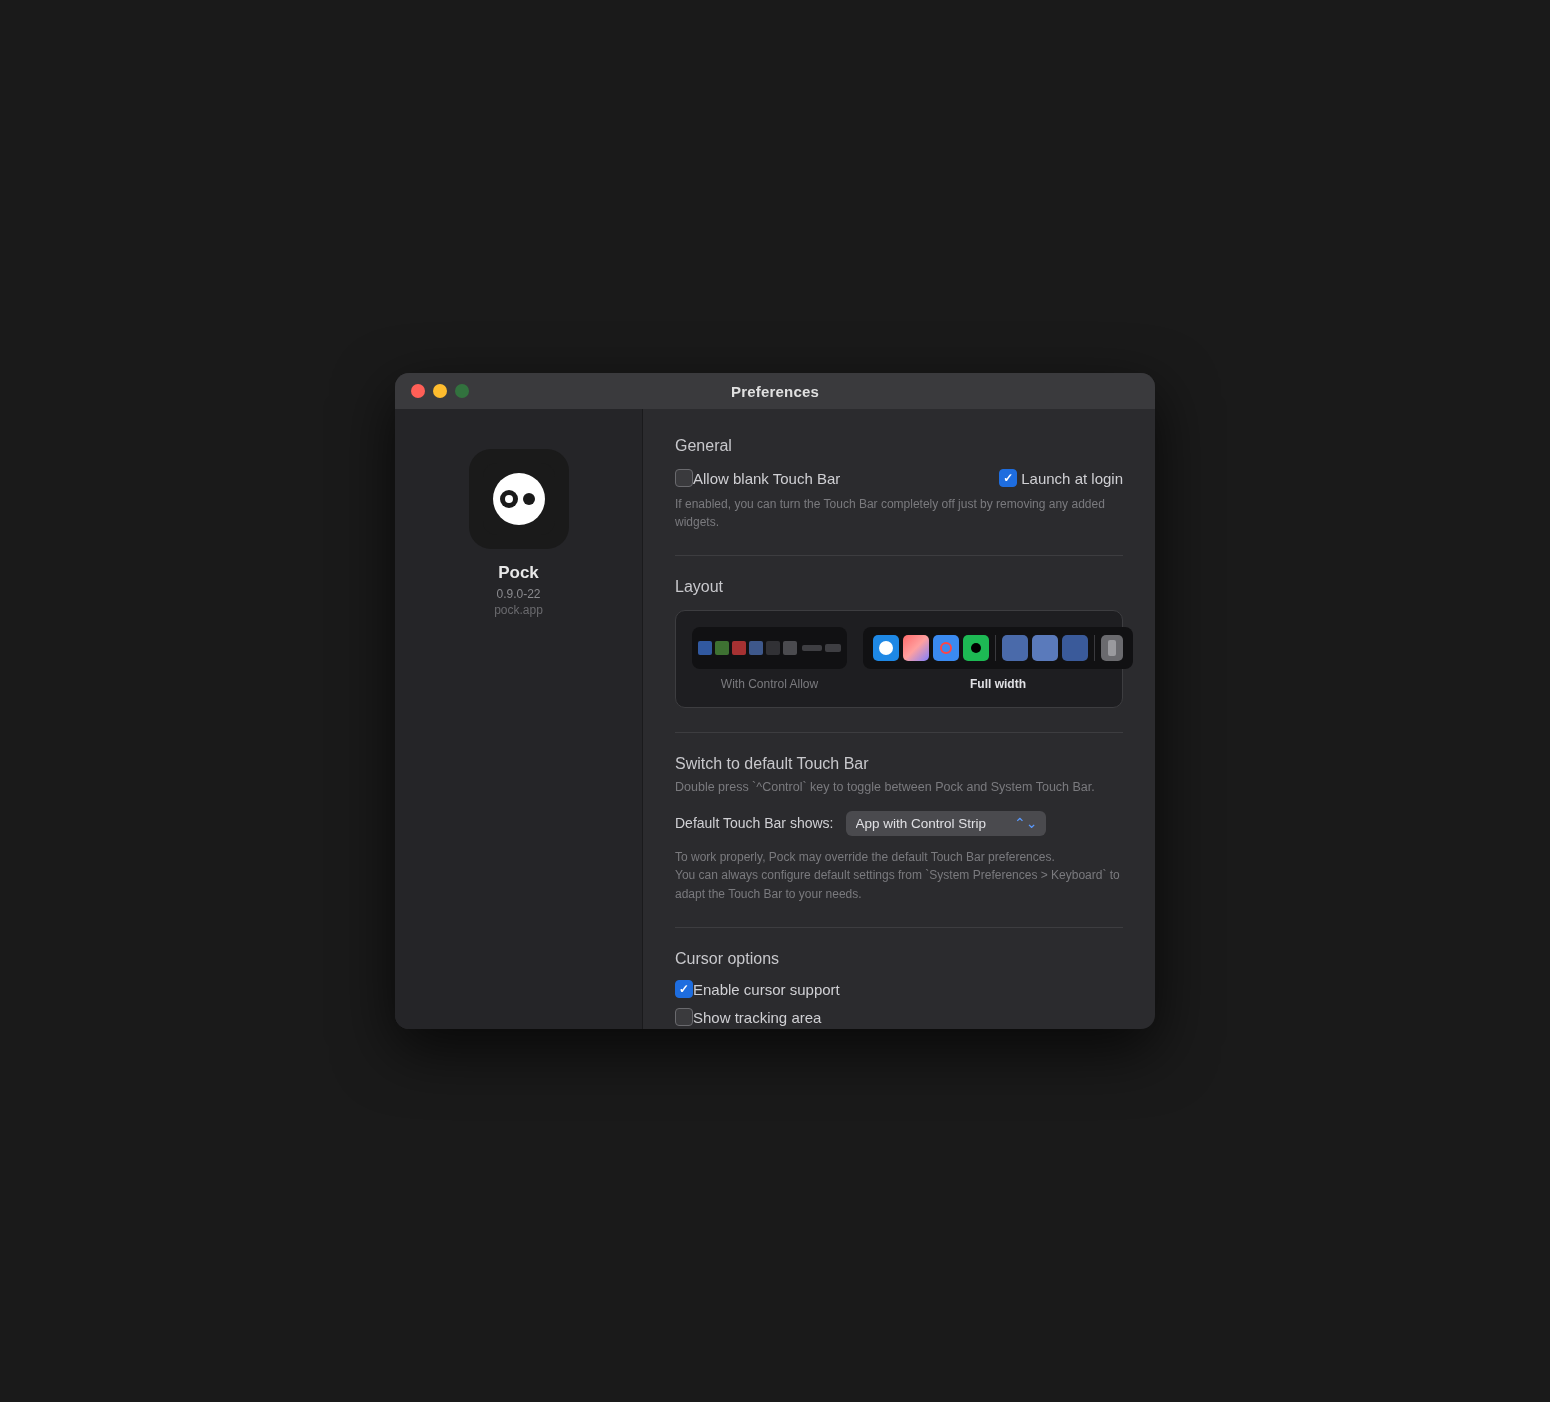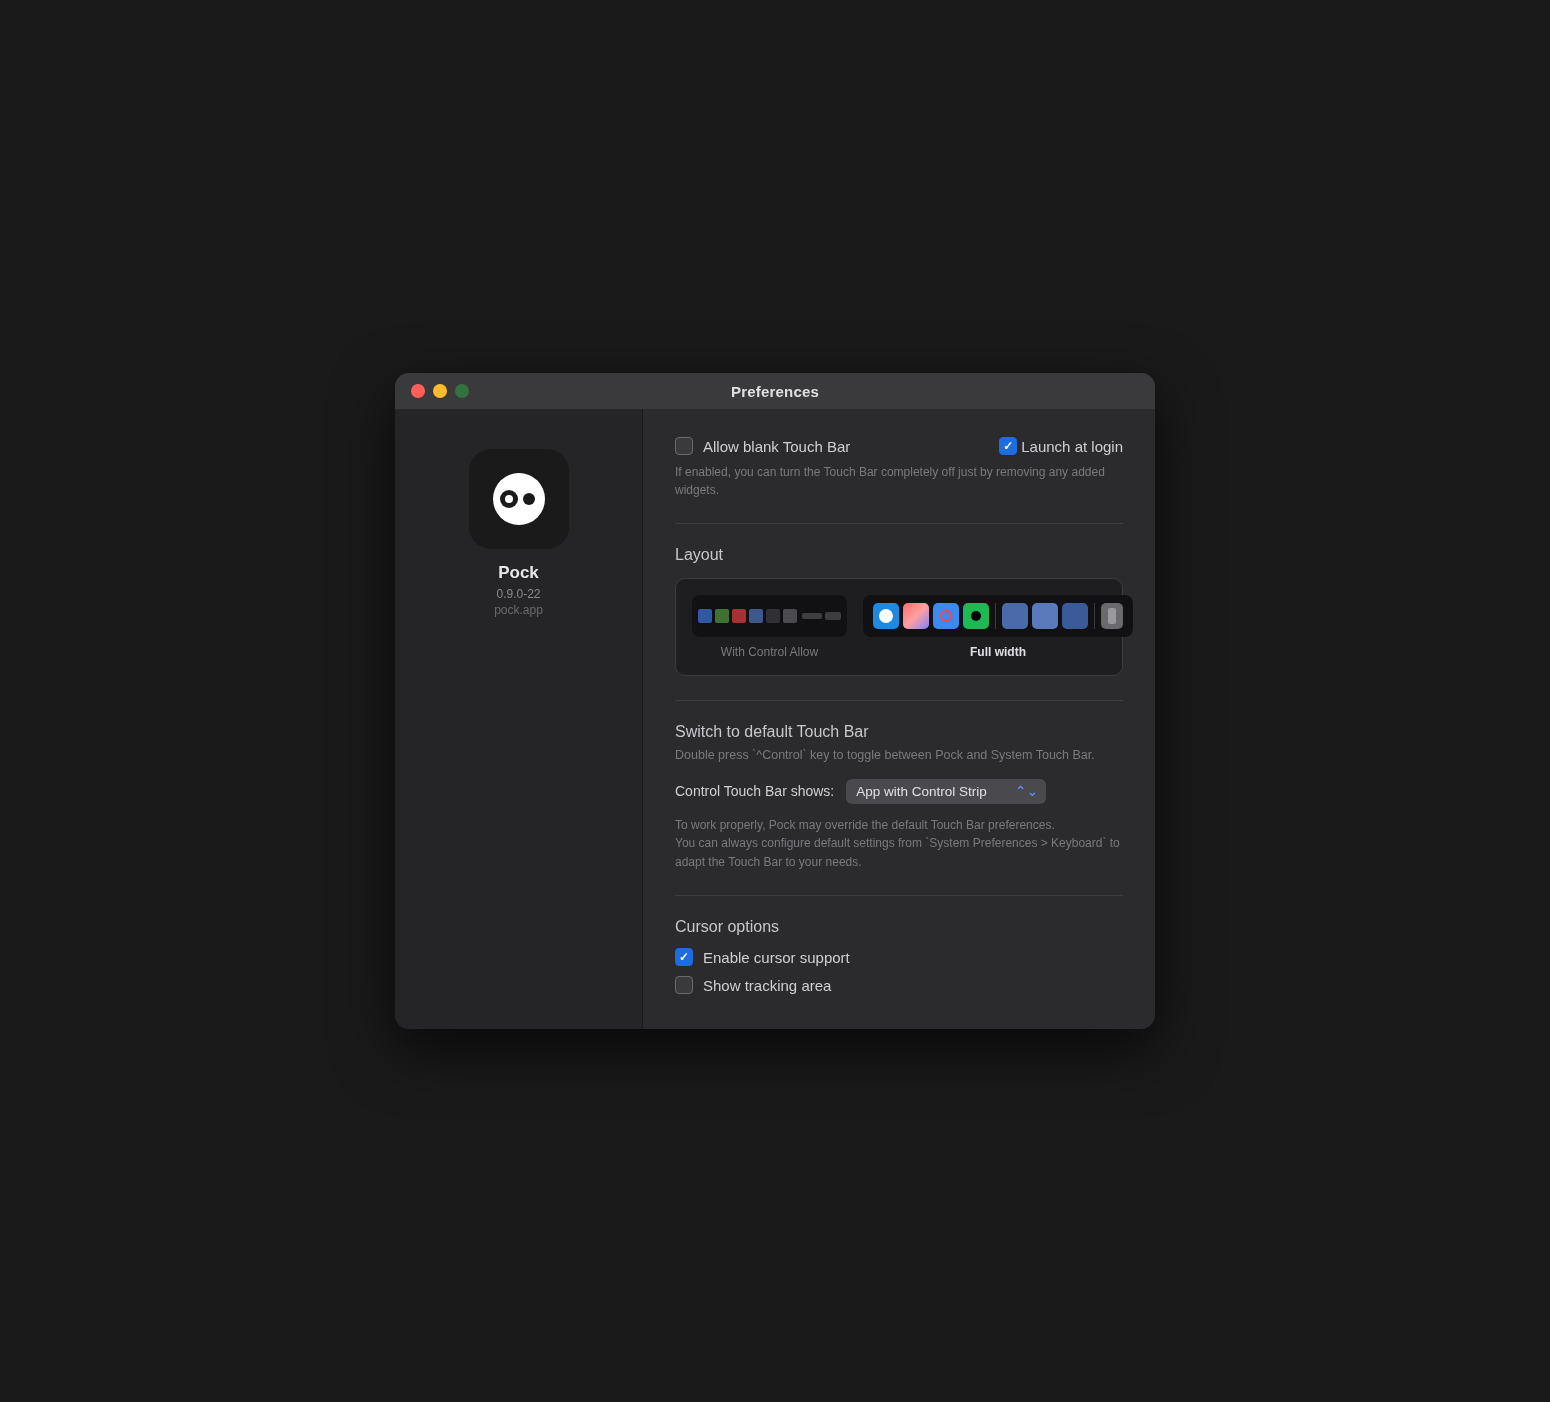--- a/index.html
+++ b/index.html
@@ -131,21 +131,20 @@
     .row {
       display: flex;
       align-items: center;
       justify-content: space-between;
       margin-bottom: 8px;
     }
 
     .checkbox-row {
       display: flex;
       align-items: center;
-      gap: 10px;
     }
 
     .checkbox {
       width: 18px;
       height: 18px;
       border-radius: 4px;
       border: 1.5px solid #6a6a6e;
       background: #3a3a3d;
       display: flex;
       align-items: center;
@@ -344,20 +343,21 @@
         </svg>
       </div>
       <span class="app-name">Pock</span>
       <span class="app-version">0.9.0-22</span>
       <span class="app-domain">pock.app</span>
     </div>
 
     <div class="content">
 
       <div class="section">
+        <div class="section-title">General</div>
 
         <div class="row">
           <div class="checkbox-row">
             <div class="checkbox"></div>
             <span class="checkbox-label">Allow blank Touch Bar</span>
           </div>
           <div class="launch-login-row">
             <div class="checkbox checked"></div>
             <span class="launch-login-label">Launch at login</span>
           </div>
@@ -417,21 +417,21 @@
         </div>
       </div>
 
       <div class="divider"></div>
 
       <div class="section">
         <div class="switch-section-title">Switch to default Touch Bar</div>
         <div class="switch-hint">Double press `^Control` key to toggle between Pock and System Touch Bar.</div>
 
         <div class="default-tb-row">
-          <span class="default-tb-label">Control Touch Bar shows:</span>
+          <span class="default-tb-label">Default Touch Bar shows:</span>
           <div class="select-wrapper">
             <select class="select-dropdown">
               <option>App with Control Strip</option>
               <option>App</option>
               <option>Spaces</option>
               <option>Full keyboard access</option>
               <option>Quick note</option>
             </select>
             <span class="select-arrow">⌃⌄</span>
           </div>

